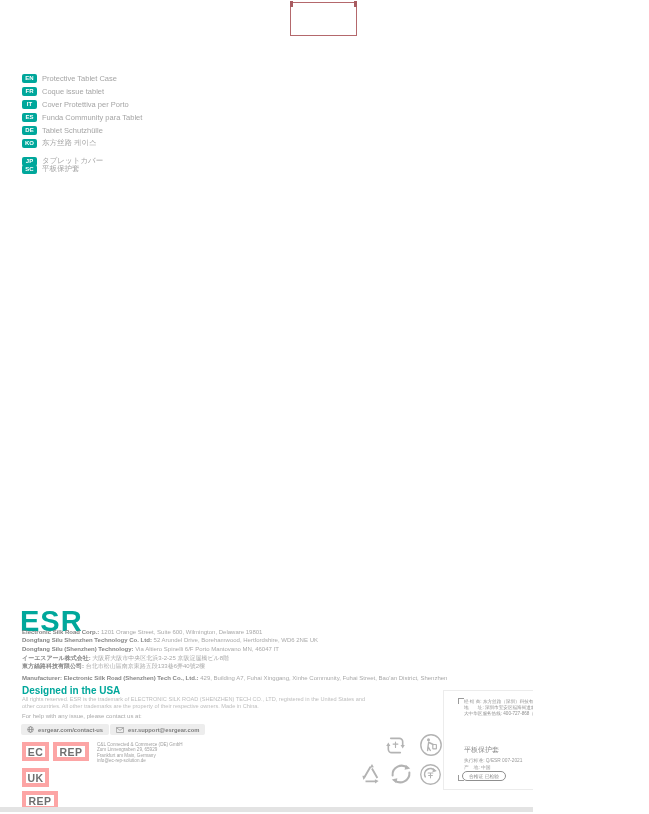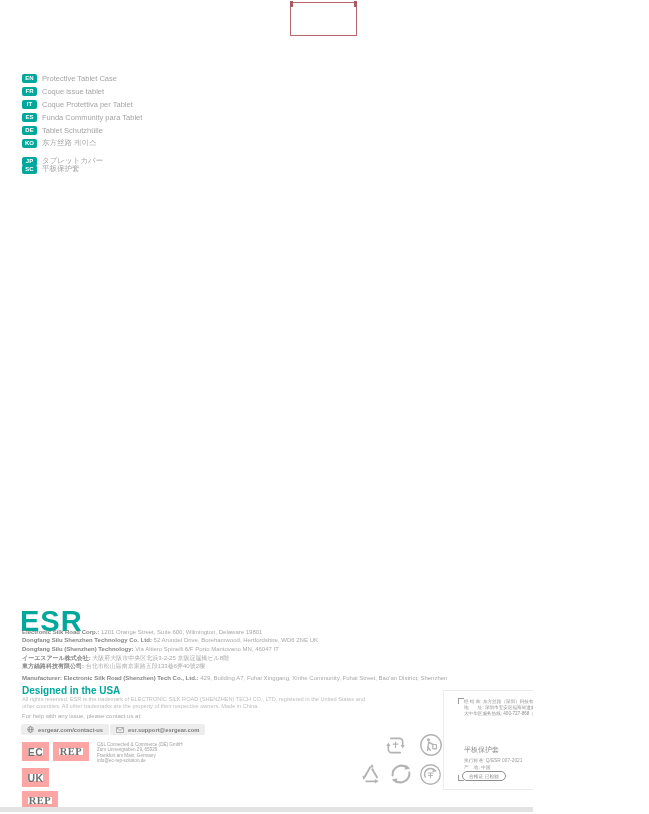--- a/index.html
+++ b/index.html
@@ -29,23 +29,23 @@
   .legal { position:absolute; left:22px; top:696px; width:348px; font-size:5.6px; line-height:6.6px; color:#bdbdbd; }
   .help { position:absolute; left:22px; top:713px; font-size:6px; color:#a9a9a9; }
 
   .contact { position:absolute; top:724px; height:11px; background:#ededed; border-radius:2px;
     display:flex; align-items:center; gap:4px; padding:0 6px; font-size:5.8px; font-weight:bold; color:#7d7d7d; cursor:pointer; white-space:nowrap; }
   .contact svg { flex:0 0 auto; }
   .contact-web { left:21px; } .contact-mail { left:110px; }
 
   .rep-group { position:absolute; left:22px; display:flex; gap:4px; align-items:flex-start; }
   .rep-ec { top:742px; } .rep-uk { top:768px;flex-direction:column; }
-  .rep-box { border:6px solid #fca5a5; color:#6f6f6f; font-weight:bold; font-size:10.5px;
+  .rep-box { border:4px solid #fca5a5; color:#6f6f6f; font-weight:bold; font-size:10.5px;
     height:19px; display:flex; align-items:center; justify-content:center; background:#fff; letter-spacing:0.5px; }
-  .rep-box-left { width:27px; } .rep-box-right { width:36px;font-family:Liberation Serif, serif; }
+  .rep-box-left { width:27px; } .rep-box-right { width:36px; }
   .rep-lines { margin-left:4px; align-self:center; }
   .rep-lines span { display:block; font-size:4.6px; line-height:5.4px; color:#9f9f9f; white-space:nowrap; }
 
   .ricon { position:absolute; color:#b3b3b3; }
   .ricon svg { display:block; }
 
   
   .label-panel { position:absolute; left:443px; top:690px; width:206px; height:100px;
     border:1px solid #ececec; border-right:none; }
   .crop { position:absolute; width:6px; height:6px; }
@@ -75,21 +75,21 @@
     <div class="lang-row" style="top:73px">
       <span class="lang-badge">EN</span>
       <span class="lang-label">Protective Tablet Case</span>
     </div>
     <div class="lang-row" style="top:86px">
       <span class="lang-badge">FR</span>
       <span class="lang-label">Coque issue tablet</span>
     </div>
     <div class="lang-row" style="top:99px">
       <span class="lang-badge">IT</span>
-      <span class="lang-label">Coque Protettiva per Tablet</span>
+      <span class="lang-label">Cover Protettiva per Porto</span>
     </div>
     <div class="lang-row" style="top:112px">
       <span class="lang-badge">ES</span>
       <span class="lang-label">Funda Community para Tablet</span>
     </div>
     <div class="lang-row" style="top:125px">
       <span class="lang-badge">DE</span>
       <span class="lang-label">Tablet Schutzhülle</span>
     </div>
     <div class="lang-row" style="top:138px">

